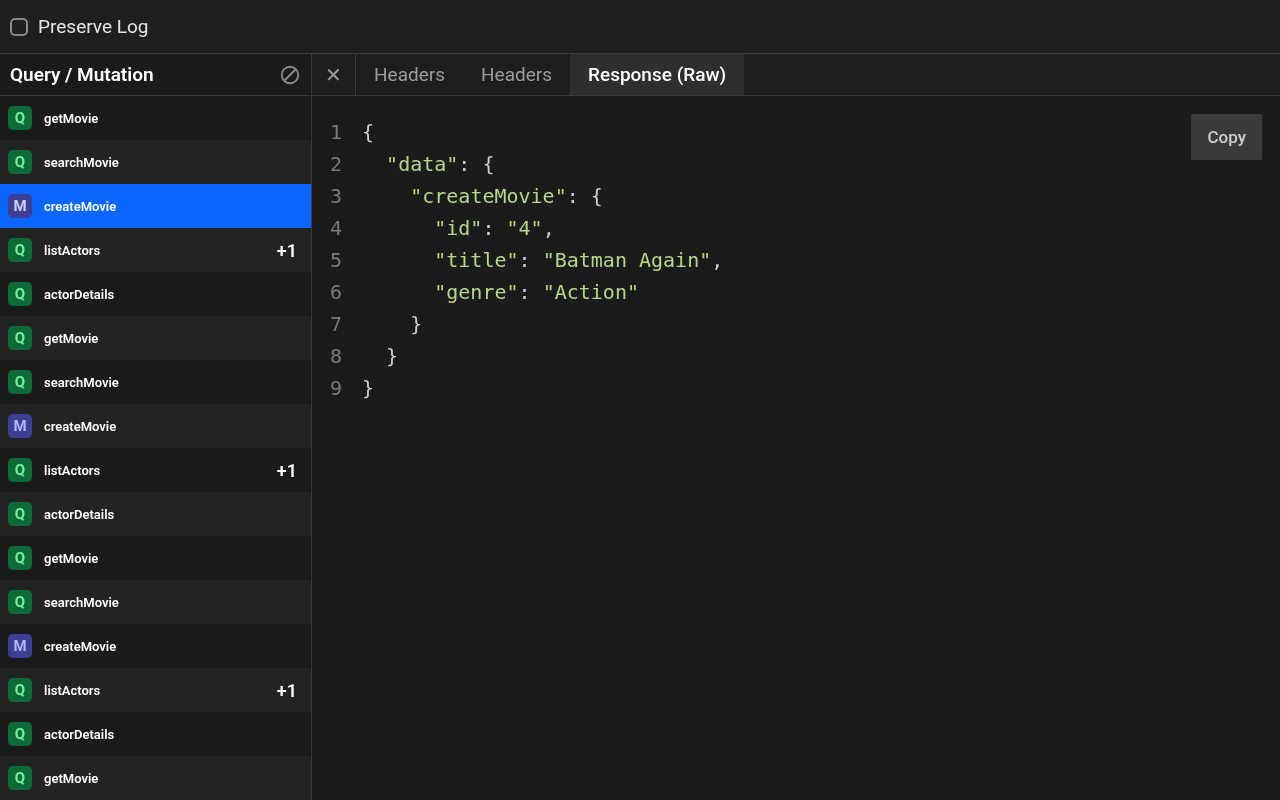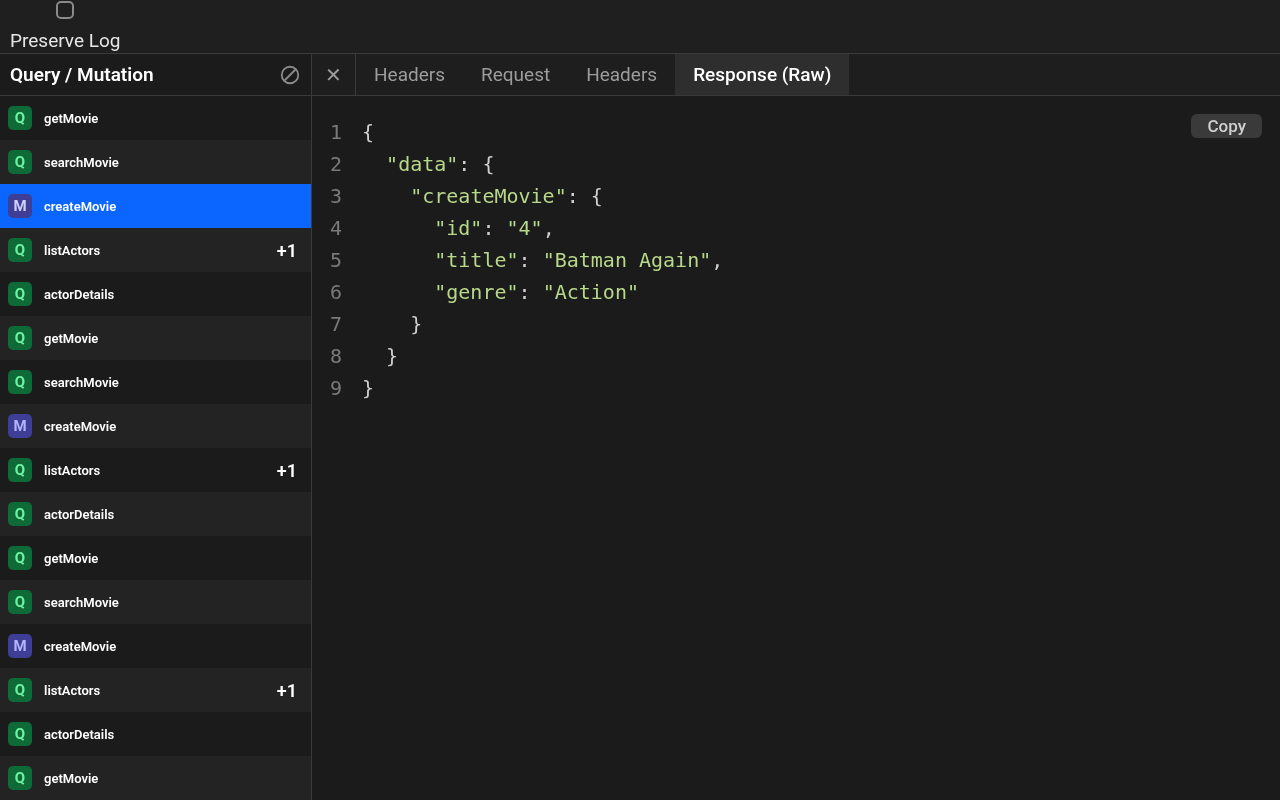--- a/index.html
+++ b/index.html
@@ -25,21 +25,21 @@
   .filter-input {
     width:290px; height:36px;
     background:#161616;
     border:2px solid #3a3a3a;
     border-radius:8px;
     color:#cfcfcf;
     padding:0 12px;
     font-size:18px;
   }
   .filter-input::placeholder { color:#8a8a8a; }
-  .preserve-wrap { display:flex; align-items:center; gap:10px;flex-direction:column; }
+  .preserve-wrap { display:flex; align-items:center; gap:10px; }
   .checkbox {
     width:18px; height:18px;
     border:2px solid #8a8a8a;
     border-radius:5px;
     background:transparent;
   }
   .preserve-label { color:#e6e6e6; font-size:19px; }
 
   
   .main { display:flex; height:calc(800px - 54px); }
@@ -100,22 +100,22 @@
     display:flex; align-items:center;
     color:#9c9c9c; font-size:19px;text-align:center;
   }
   .tab.active { background:#2e2e2e; color:#fff; font-weight:500; }
 
   .code-pane { flex:1; position:relative; padding:20px 16px; }
   .copy-btn {
     position:absolute; top:18px; right:18px;
     background:#3a3a3a; color:#cfcfcf;
     font-size:17px; font-weight:500;
-    padding:2px 16px;
-    border-radius:6px;
+    padding:13px 16px;
+    border-radius:1px;
   }
   .code { font-family:ui-monospace,Menlo,Consolas,monospace; font-size:20px; line-height:32px; }
   .code-line { display:flex; }
   .gutter { width:34px; text-align:right; color:#7a7a7a; padding-right:20px; user-select:none; }
   .code-text { white-space:pre; }
   .p { color:#d0d0d0; } 
   .k { color:#b7d88a; } 
 </style>
 </head>
 <body>
@@ -208,21 +208,20 @@
           <span class="op-label">getMovie</span>
         </div>
       </div>
   </div>
 
   <div class="content">
     <div class="tabbar">
       <span class="close-btn">✕</span>
       <div id="tabs" style="display:flex;">
           <div class="tab">Headers</div>
-          <div class="tab">Request</div>
           <div class="tab">Headers</div>
           <div class="tab active">Response (Raw)</div>
         </div>
     </div>
 
     <div class="code-pane">
       <div class="copy-btn">Copy</div>
       <div class="code" id="code">
           <div class="code-line">
             <span class="gutter">1</span>

